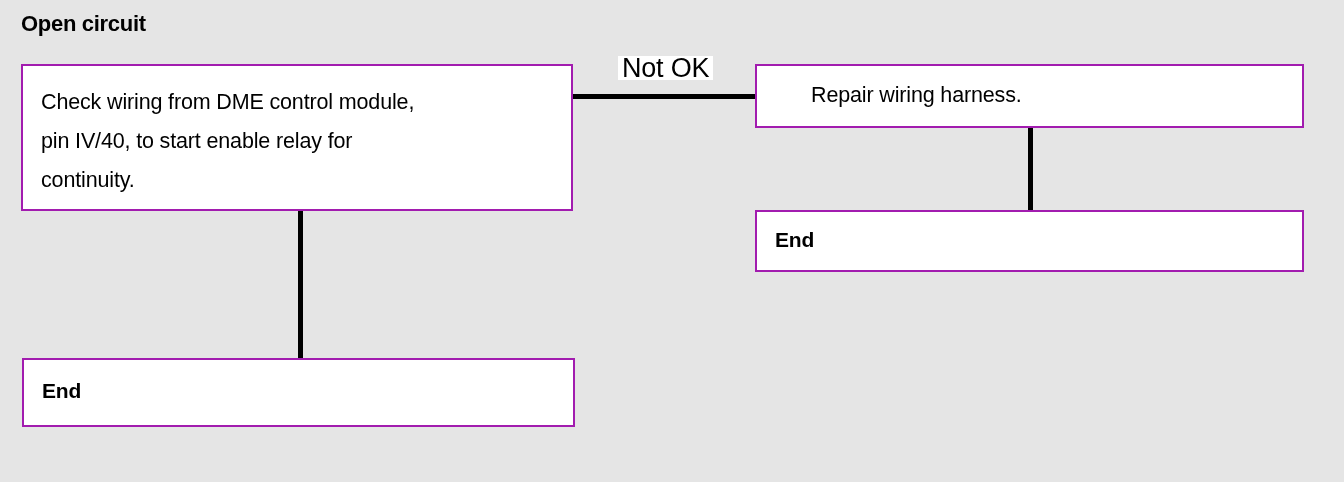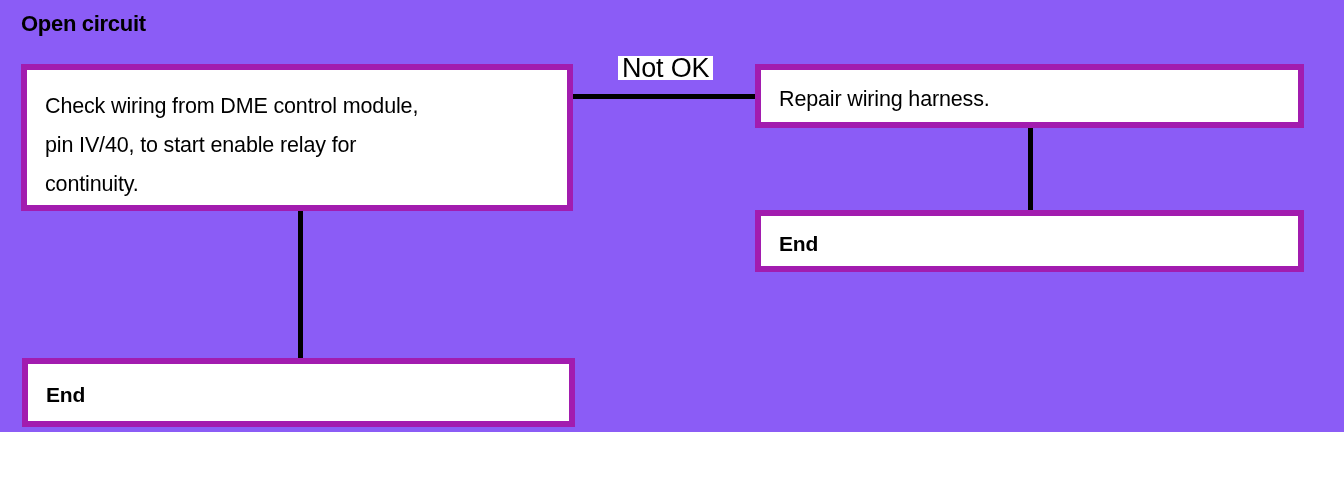--- a/index.html
+++ b/index.html
@@ -7,22 +7,22 @@
     padding: 0;
     background: #ffffff;
   }
   body {
     font-family: "Liberation Sans", sans-serif;
     -webkit-font-smoothing: none;
   }
   #canvas {
     position: relative;
     width: 1344px;
-    height: 432px;
-    background: #8b5cf6;
+    height: 482px;
+    background: #e5e5e5;
     overflow: hidden;
   }
 
   
   .diagram-title {
     position: absolute;
     left: 21px;
     top: 10px;
     font-size: 22px;
     font-weight: bold;
@@ -31,21 +31,21 @@
     font-stretch: condensed;
     white-space: nowrap;
     line-height: 28px;
   }
 
   
   .node {
     position: absolute;
     box-sizing: border-box;
     background: #ffffff;
-    border: 6px solid #a21caf;
+    border: 2px solid #a21caf;
     color: #000000;
   }
   .node-text {
     position: absolute;
     left: 18px;
     right: 10px;
     color: #000000;
     font-size: 21.5px;
     line-height: 39px;
     letter-spacing: -0.15px;
@@ -65,20 +65,21 @@
 
   
   #node-repair {
     left: 755px;
     top: 64px;
     width: 549px;
     height: 64px;
   }
   #node-repair .node-text {
     top: 10px;
+    margin-left: 36px;
   }
 
   
   #node-end-right {
     left: 755px;
     top: 210px;
     width: 549px;
     height: 62px;
   }
   #node-end-right .node-text {

